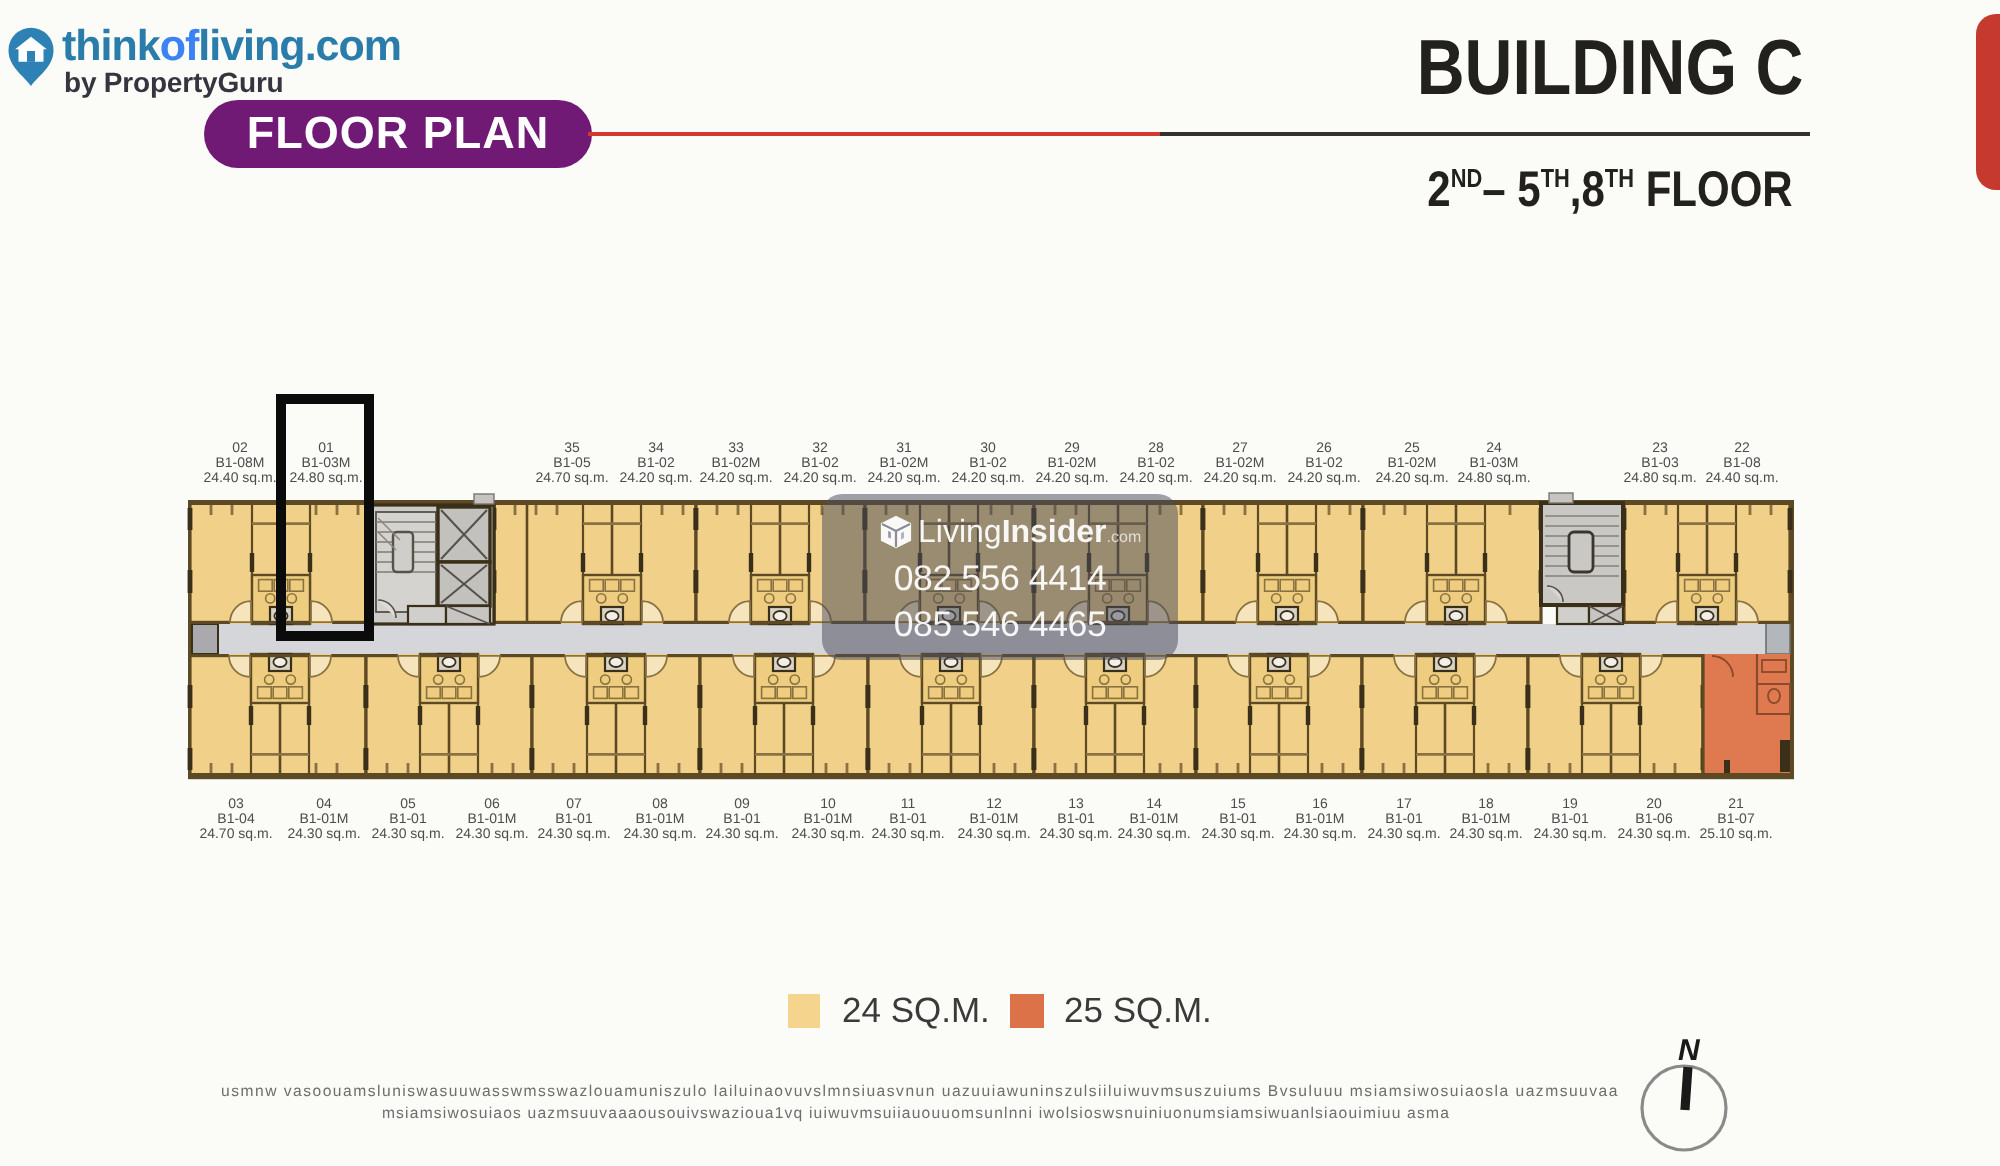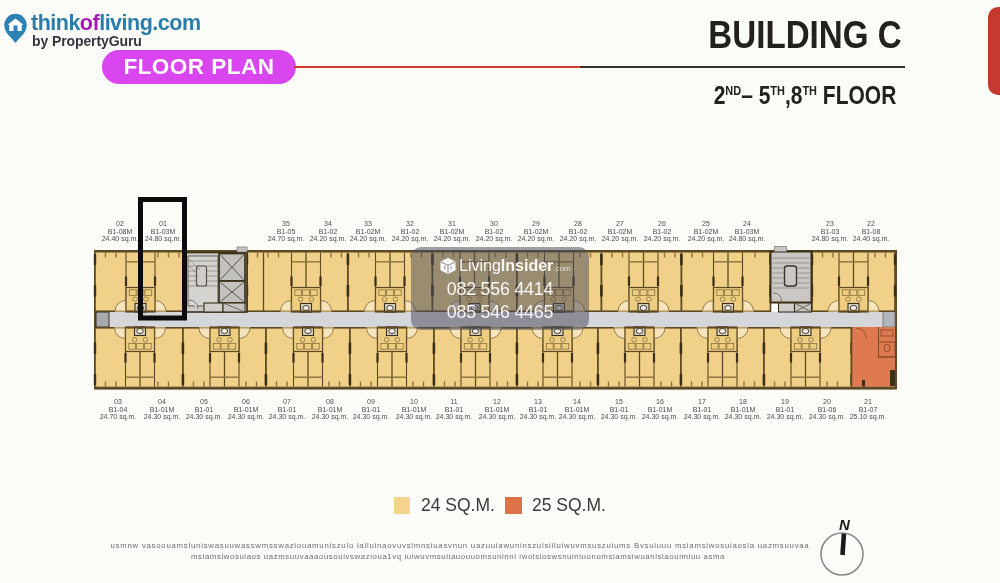--- a/index.html
+++ b/index.html
@@ -8,25 +8,25 @@
 sup{line-height:0;}
 </style></head>
 <body>
 
 <svg class="abs" style="left:3px;top:12px" width="25" height="32" viewBox="0 0 30 38">
 <path d="M15 37 C10.5 30.5 1.5 25.5 1.5 15.5 A13.5 13.5 0 1 1 28.5 15.5 C28.5 25.5 19.5 30.5 15 37 Z" fill="#2e81b4"></path>
 <path d="M15 7.5 L24.5 15 L22.5 15 L22.5 22.5 L7.5 22.5 L7.5 15 L5.5 15 Z" fill="#ffffff"></path>
 <rect x="12.6" y="16" width="4.8" height="6.5" fill="#2e81b4"></rect>
 </svg>
 
-<div class="abs" style="left:31px;top:11px;font-size:21.5px;font-weight:bold;letter-spacing:-0.5px;color:#2a7dab">think<span style="color:#a21caf">of</span>living<span>.com</span></div>
+<div class="abs" style="left:31px;top:11px;font-size:21.5px;font-weight:bold;letter-spacing:-0.5px;color:#2a7dab">think<span style="color:#3b82f6">of</span>living<span>.com</span></div>
 
 <div class="abs" style="left:32px;top:32.5px;font-size:14px;font-weight:bold;letter-spacing:-0.1px;color:#35353f">by PropertyGuru</div>
 
-<div class="abs" style="left:102px;top:50px;width:194px;height:34px;background:#d946ef;border-radius:18px;color:#fff;font-weight:bold;font-size:22.5px;text-align:center;line-height:34px;letter-spacing:0.5px">FLOOR PLAN</div>
+<div class="abs" style="left:102px;top:50px;width:194px;height:34px;background:#701a75;border-radius:18px;color:#fff;font-weight:bold;font-size:22.5px;text-align:center;line-height:34px;letter-spacing:0.5px">FLOOR PLAN</div>
 
 <div class="abs" style="left:294px;top:65.5px;width:286px;height:2.4px;background:#d5382d"></div>
 
 <div class="abs" style="left:580px;top:65.5px;width:325px;height:2.4px;background:#35322e"></div>
 
 <div class="abs" style="left:655px;top:13px;width:300px;text-align:center;font-size:39px;font-weight:bold;color:#23211e;letter-spacing:0px;transform:scaleX(0.85)">BUILDING C</div>
 
 <div class="abs" style="left:655px;top:81px;width:300px;text-align:center;font-size:25px;font-weight:bold;color:#23211e;transform:scaleX(0.84)">2<sup style="font-size:13px">ND</sup>– 5<sup style="font-size:13px">TH</sup>,8<sup style="font-size:13px">TH</sup> FLOOR</div>
 
 <div class="abs" style="left:988px;top:7px;width:12px;height:88px;background:#c5392e;border-radius:10px 0 0 10px"></div>

